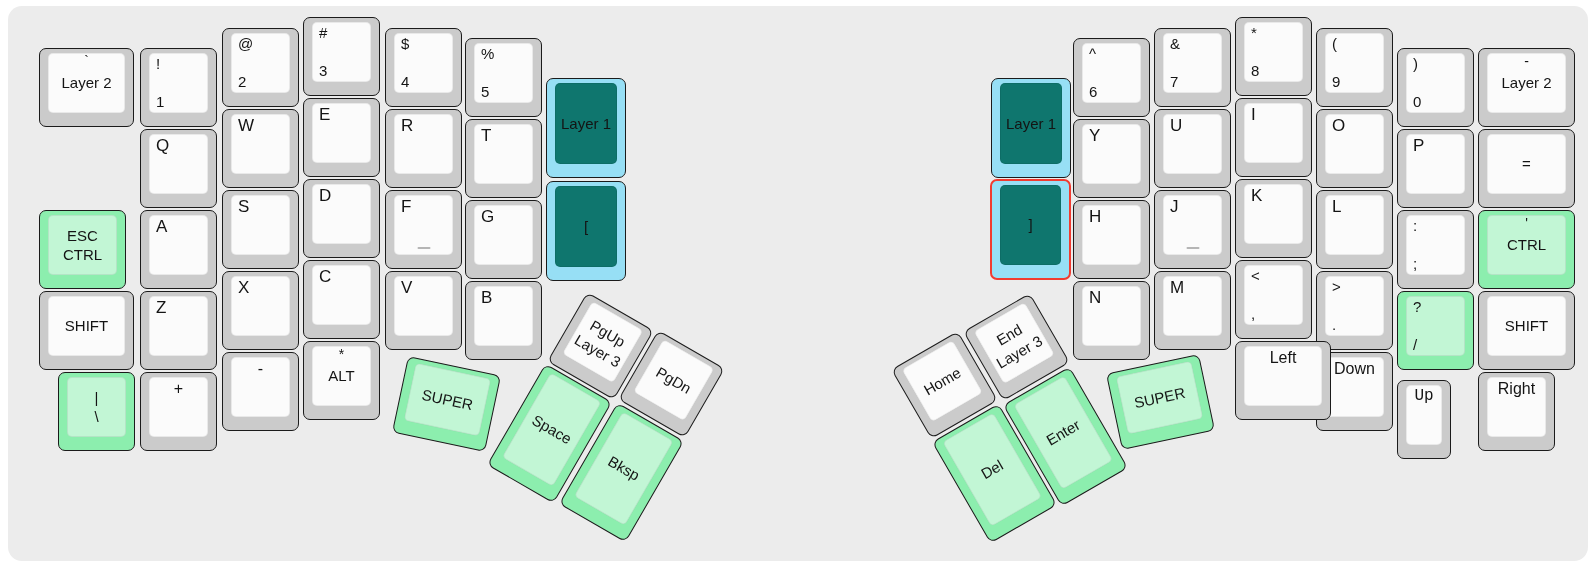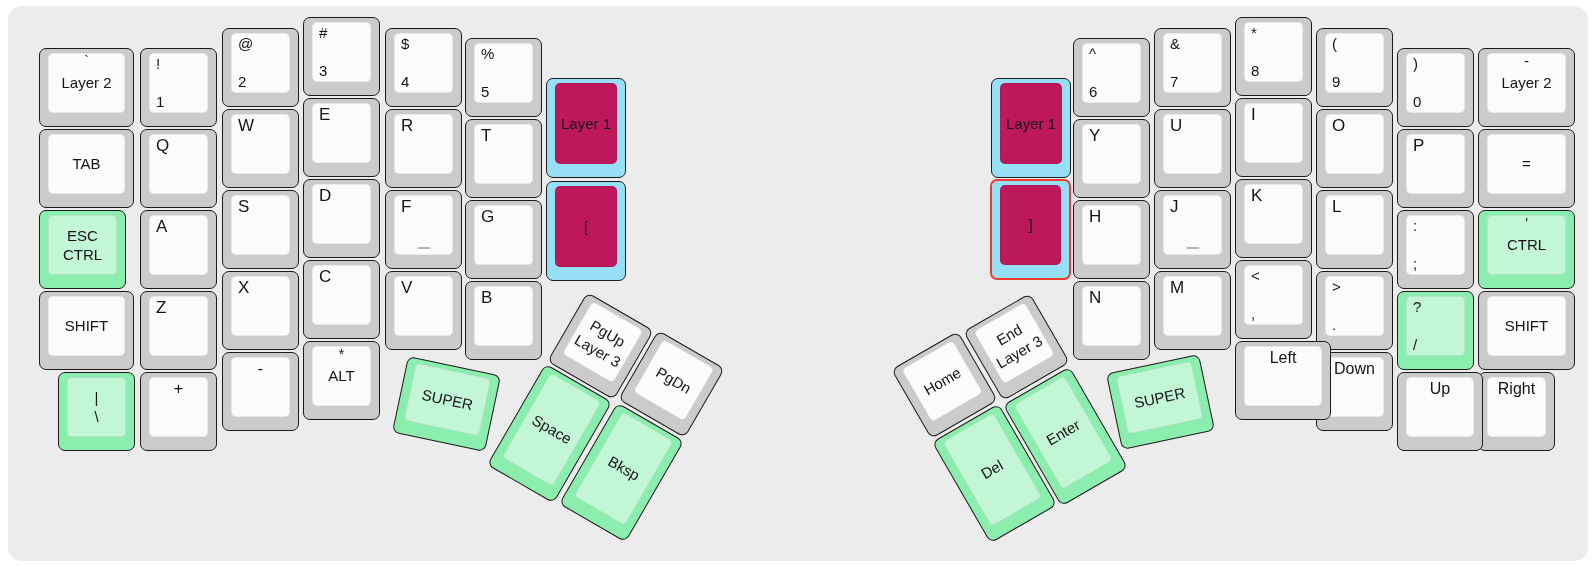--- a/index.html
+++ b/index.html
@@ -7,21 +7,21 @@
          font-family:"Liberation Sans","DejaVu Sans",sans-serif;color:#141414;}
   .board{position:absolute;left:8px;top:6px;width:1580px;height:555px;background:#ececec;border-radius:14px;}
   .key{position:absolute;box-sizing:border-box;border:1.5px solid #1b1b1b;border-radius:7px;transform-origin:50% 50%;}
   .key.gray{background:#cbcbcb;}
   .key.green{background:#8ceeae;}
   .key.blue{background:#97dff5;}
   .key.selected{border:2px solid #f13b30;}
   .cap{position:absolute;left:8px;right:8px;top:4px;bottom:13px;border-radius:5px;border:1px solid rgba(0,0,0,0.07);}
   .gray .cap{background:#fbfbfb;}
   .green .cap{background:#c2f6d5;}
-  .blue .cap{background:#be185d;}
+  .blue .cap{background:#0f766e;}
   .c-wrap{position:absolute;inset:0;display:flex;flex-direction:column;align-items:center;justify-content:center;
           font-size:15px;line-height:1.3;text-align:center;}
   .t-label{position:absolute;top:0px;left:0;right:0;text-align:center;font-size:14px;line-height:1.1;}
   .tl-wrap{position:absolute;inset:0;padding:2px 0 2px 6px;display:flex;flex-direction:column;
            justify-content:space-between;line-height:1.05;}
   .tl-wrap span{font-size:15px;}
   .tl-wrap.single span{font-size:17px;}
   .tc-wrap{position:absolute;top:2px;left:0;right:0;text-align:center;font-size:16px;line-height:1.1;}
   .homing{position:absolute;bottom:5px;left:50%;width:13px;height:2.5px;background:#b5b5b5;
           transform:translateX(-50%);border-radius:1px;}
@@ -32,27 +32,20 @@
 <div class="stage">
   <div class="board" id="board">
       <div class="key gray" style="left: 31px; top: 42px; width: 95px; height: 79px;">
         <div class="cap">
           <div class="t-label">`</div>
           <div class="c-wrap">
             <div>Layer 2</div>
           </div>
         </div>
       </div>
-      <div class="key gray" style="left: 31px; top: 123px; width: 95px; height: 79px;">
-        <div class="cap">
-          <div class="c-wrap">
-            <div>TAB</div>
-          </div>
-        </div>
-      </div>
       <div class="key green" style="left: 31px; top: 204px; width: 87px; height: 79px;">
         <div class="cap">
           <div class="c-wrap">
             <div>ESC</div>
             <div>CTRL</div>
           </div>
         </div>
       </div>
       <div class="key gray" style="left: 31px; top: 285px; width: 95px; height: 79px;">
         <div class="cap">
@@ -342,21 +335,21 @@
         </div>
       </div>
       <div class="key green" style="left: 1389px; top: 285px; width: 77px; height: 79px;">
         <div class="cap">
           <div class="tl-wrap">
             <span>?</span>
             <span>/</span>
           </div>
         </div>
       </div>
-      <div class="key gray" style="left: 1389px; top: 366px; width: 86px; height: 79px;">
+      <div class="key gray" style="left: 1389px; top: 374px; width: 54px; height: 79px; font-family: Liberation Mono, monospace;">
         <div class="cap">
           <div class="tc-wrap">Up</div>
         </div>
       </div>
       <div class="key gray" style="left: 1308px; top: 22px; width: 77px; height: 79px;">
         <div class="cap">
           <div class="tl-wrap">
             <span>(</span>
             <span>9</span>
           </div>

